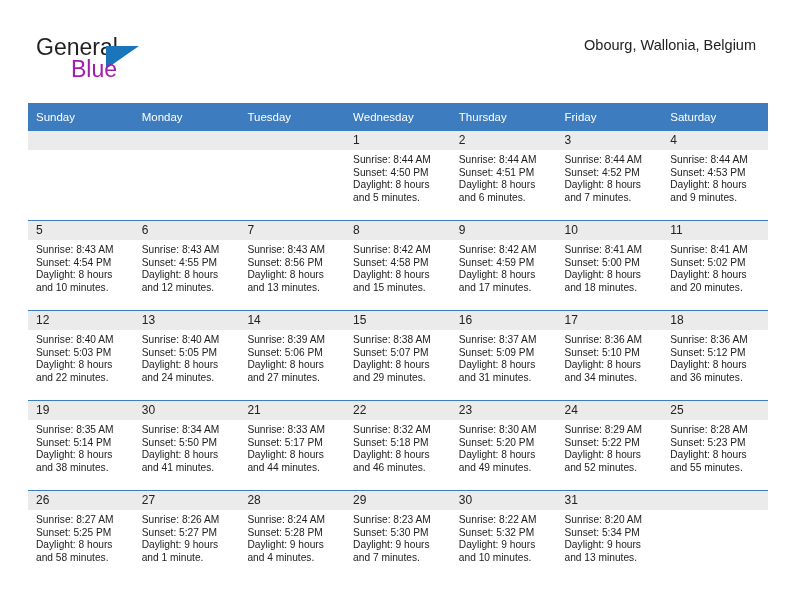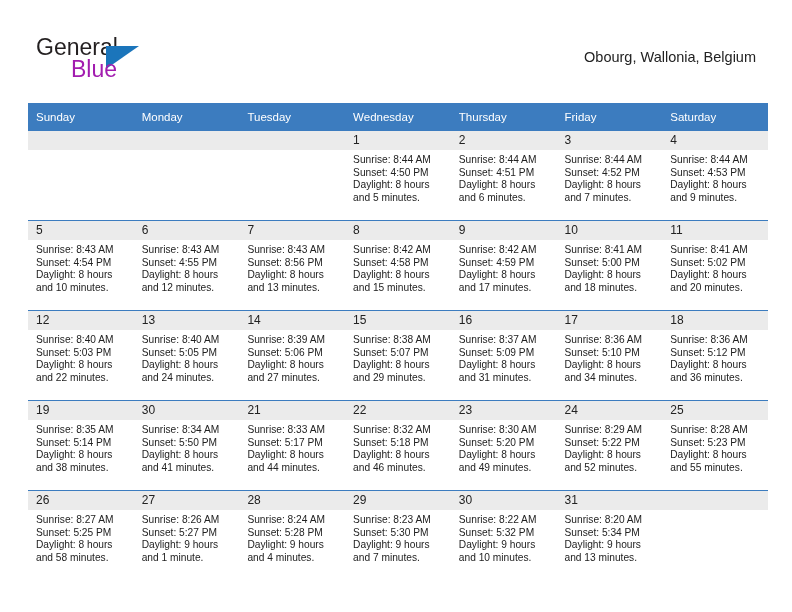--- a/index.html
+++ b/index.html
@@ -72,21 +72,21 @@
   .cal-title {
     font-size: 27px;
     color: #222222;
     line-height: 34px;
     white-space: nowrap;
   }
   .cal-subtitle {
     font-size: 14.5px;
     color: #222222;
     line-height: 22px;
-    margin-top: 20px;
+    margin-top: 8px;
     white-space: nowrap;
   }
 
   
   .calendar {
     position: absolute;
     left: 28px;
     top: 103px;
     width: 740px;
     border-collapse: collapse;

